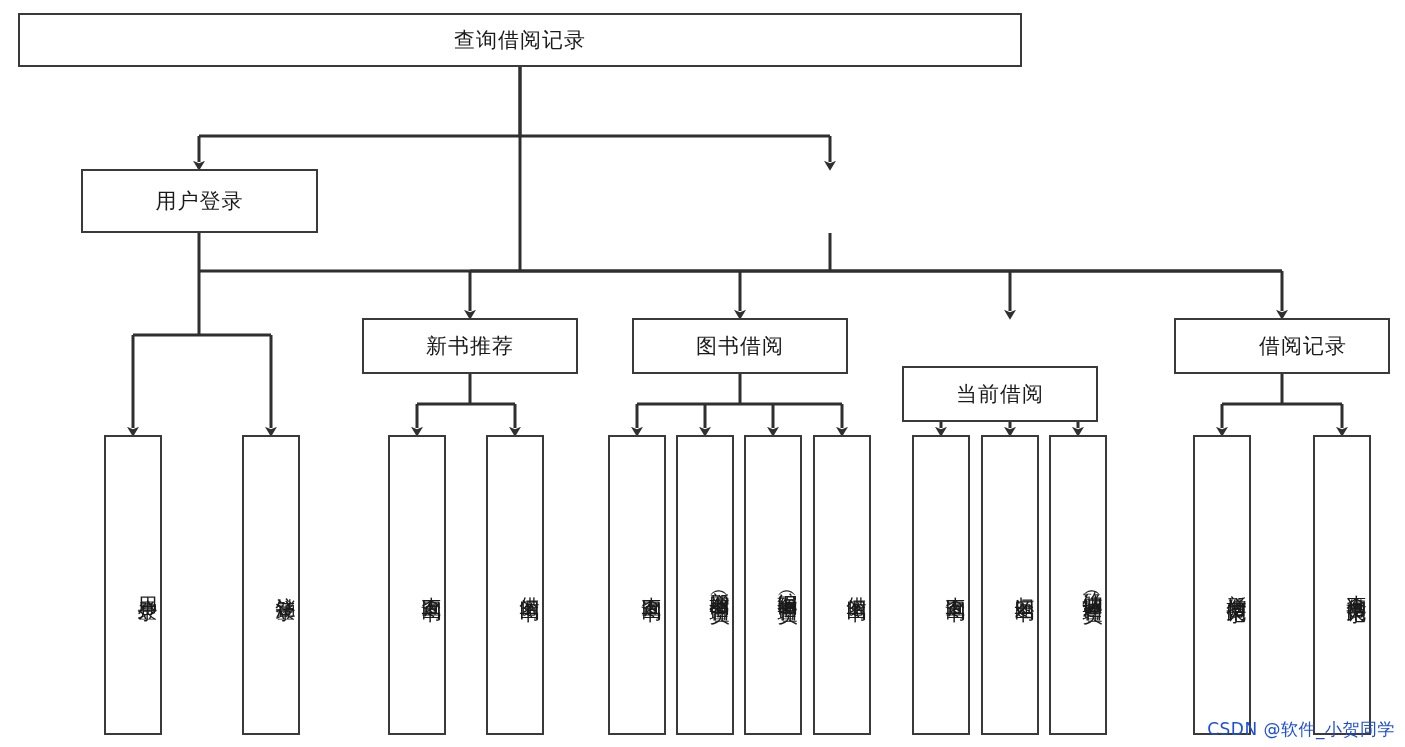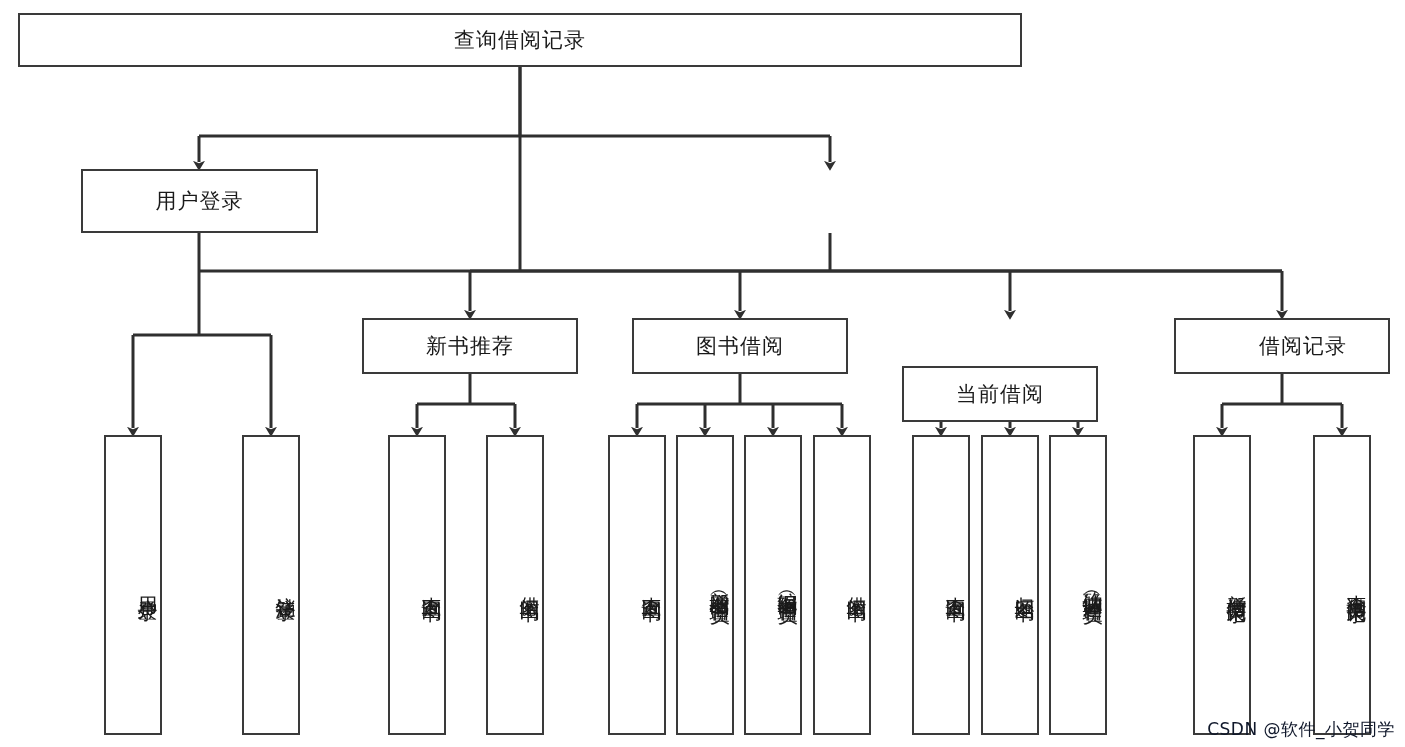--- a/index.html
+++ b/index.html
@@ -51,21 +51,21 @@
     text-orientation:upright;
     display:block;
     text-align:start;
     white-space:normal;
   }
   #watermark{
     position:absolute;
     right:10px;
     bottom:6px;
     font-size:17px;
-    color:#0f172a;
+    color:#1d4ed8;
     letter-spacing:0.5px;
     white-space:nowrap;
     font-family:"DejaVu Sans","Liberation Sans",sans-serif;
   }
 </style>
 </head>
 <body>
 
 <div id="diagram-root">
 

